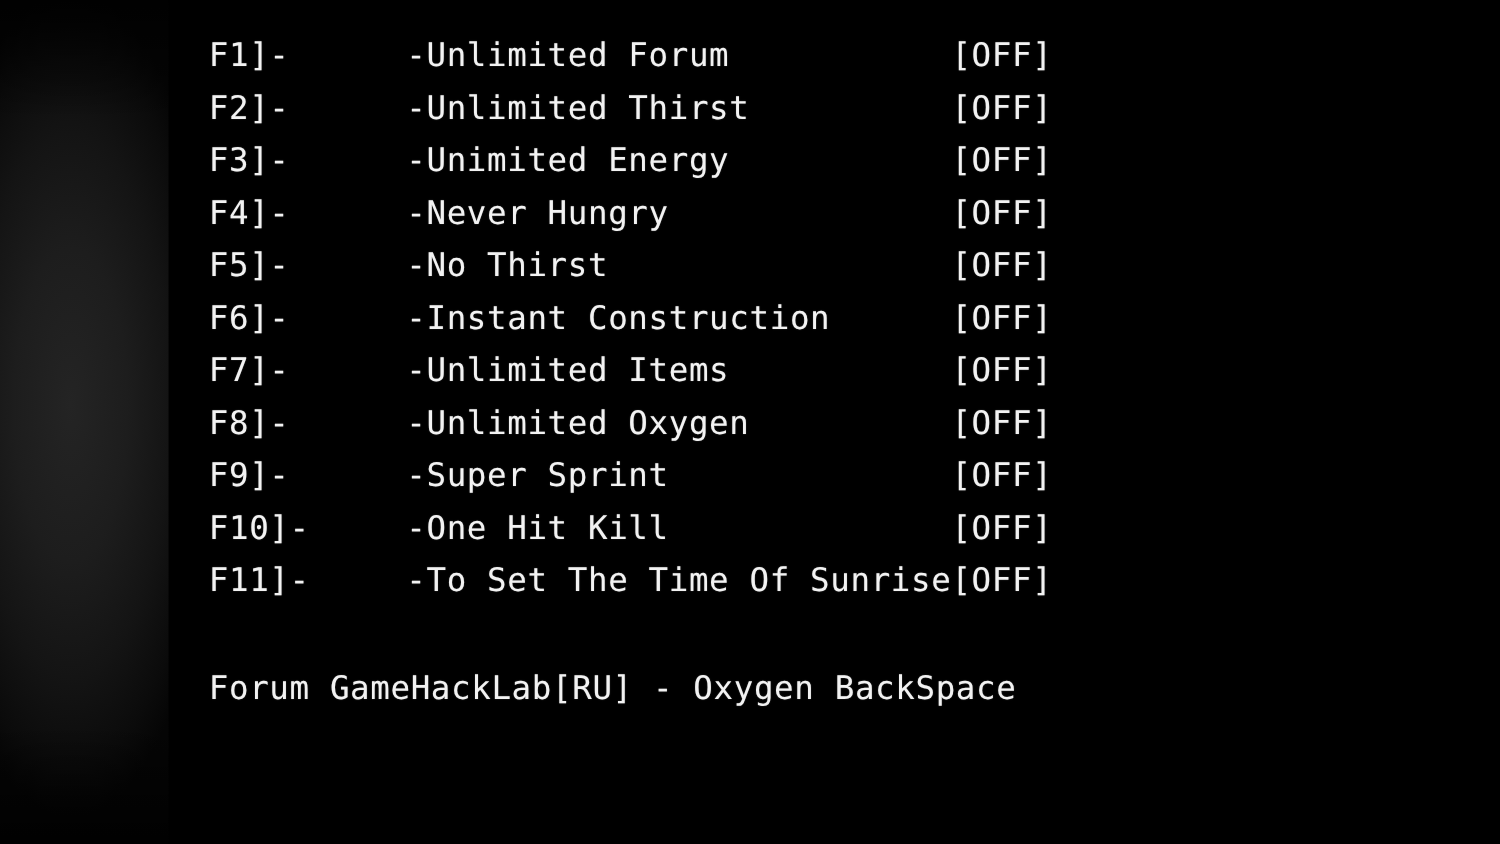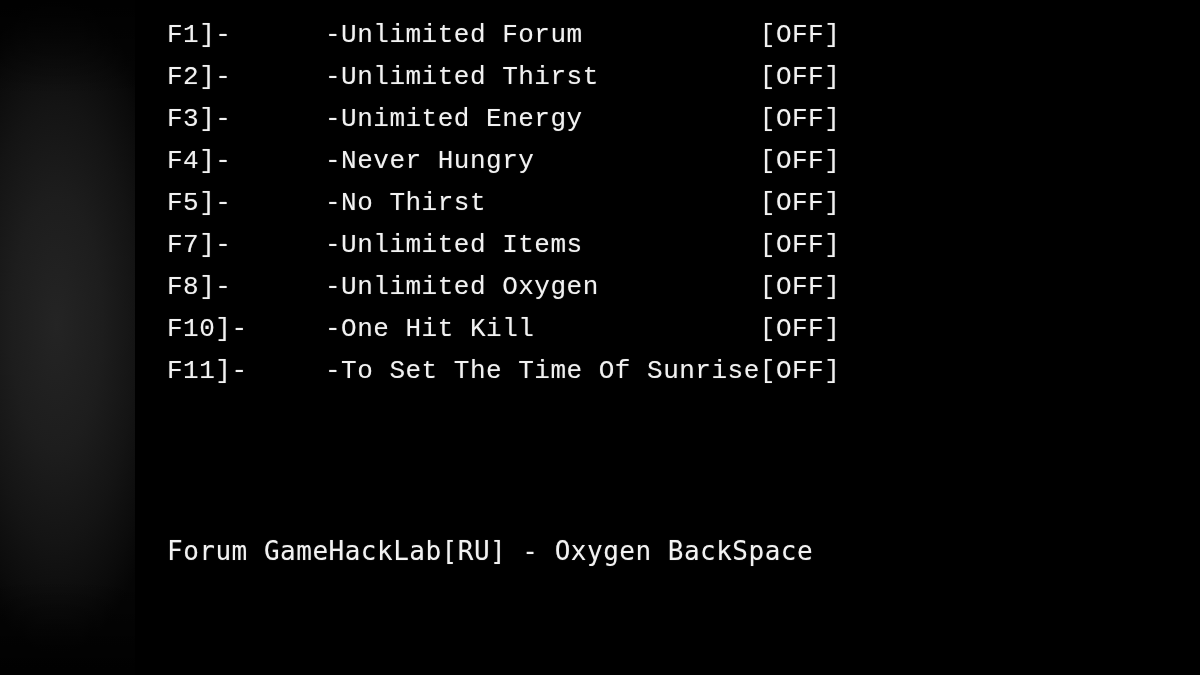--- a/index.html
+++ b/index.html
@@ -43,23 +43,22 @@
     left: 135px;
     top: 0;
     width: 1065px;
     height: 675px;
     background: #000000;
   }
 
   #cheat-table {
     position: absolute;
     left: 32px;   
-    top: 14px;
+    top: 24px;
     border-collapse: collapse;
-    font-family: Liberation Mono, monospace;
   }
   #cheat-table td {
     padding: 0;
     height: 42px;
     line-height: 42px;
     vertical-align: middle;
     font-size: 26px;
     color: #f2f2f2;
     white-space: pre;
     letter-spacing: 0.5px;
@@ -118,33 +117,43 @@
           <td class="col-desc">-Never Hungry</td>
           <td class="col-state">[OFF]</td>
         </tr>
 
         <tr>
           <td class="col-key">F5]-</td>
           <td class="col-desc">-No Thirst</td>
           <td class="col-state">[OFF]</td>
         </tr>
 
+        <tr>
+          <td class="col-key">F6]-</td>
+          <td class="col-desc">-Instant Construction</td>
+          <td class="col-state">[OFF]</td>
+        </tr>
 
         <tr>
           <td class="col-key">F7]-</td>
           <td class="col-desc">-Unlimited Items</td>
           <td class="col-state">[OFF]</td>
         </tr>
 
         <tr>
           <td class="col-key">F8]-</td>
           <td class="col-desc">-Unlimited Oxygen</td>
           <td class="col-state">[OFF]</td>
         </tr>
 
+        <tr>
+          <td class="col-key">F9]-</td>
+          <td class="col-desc">-Super Sprint</td>
+          <td class="col-state">[OFF]</td>
+        </tr>
 
         <tr>
           <td class="col-key">F10]-</td>
           <td class="col-desc">-One Hit Kill</td>
           <td class="col-state">[OFF]</td>
         </tr>
 
         <tr>
           <td class="col-key">F11]-</td>
           <td class="col-desc">-To Set The Time Of Sunrise</td>

